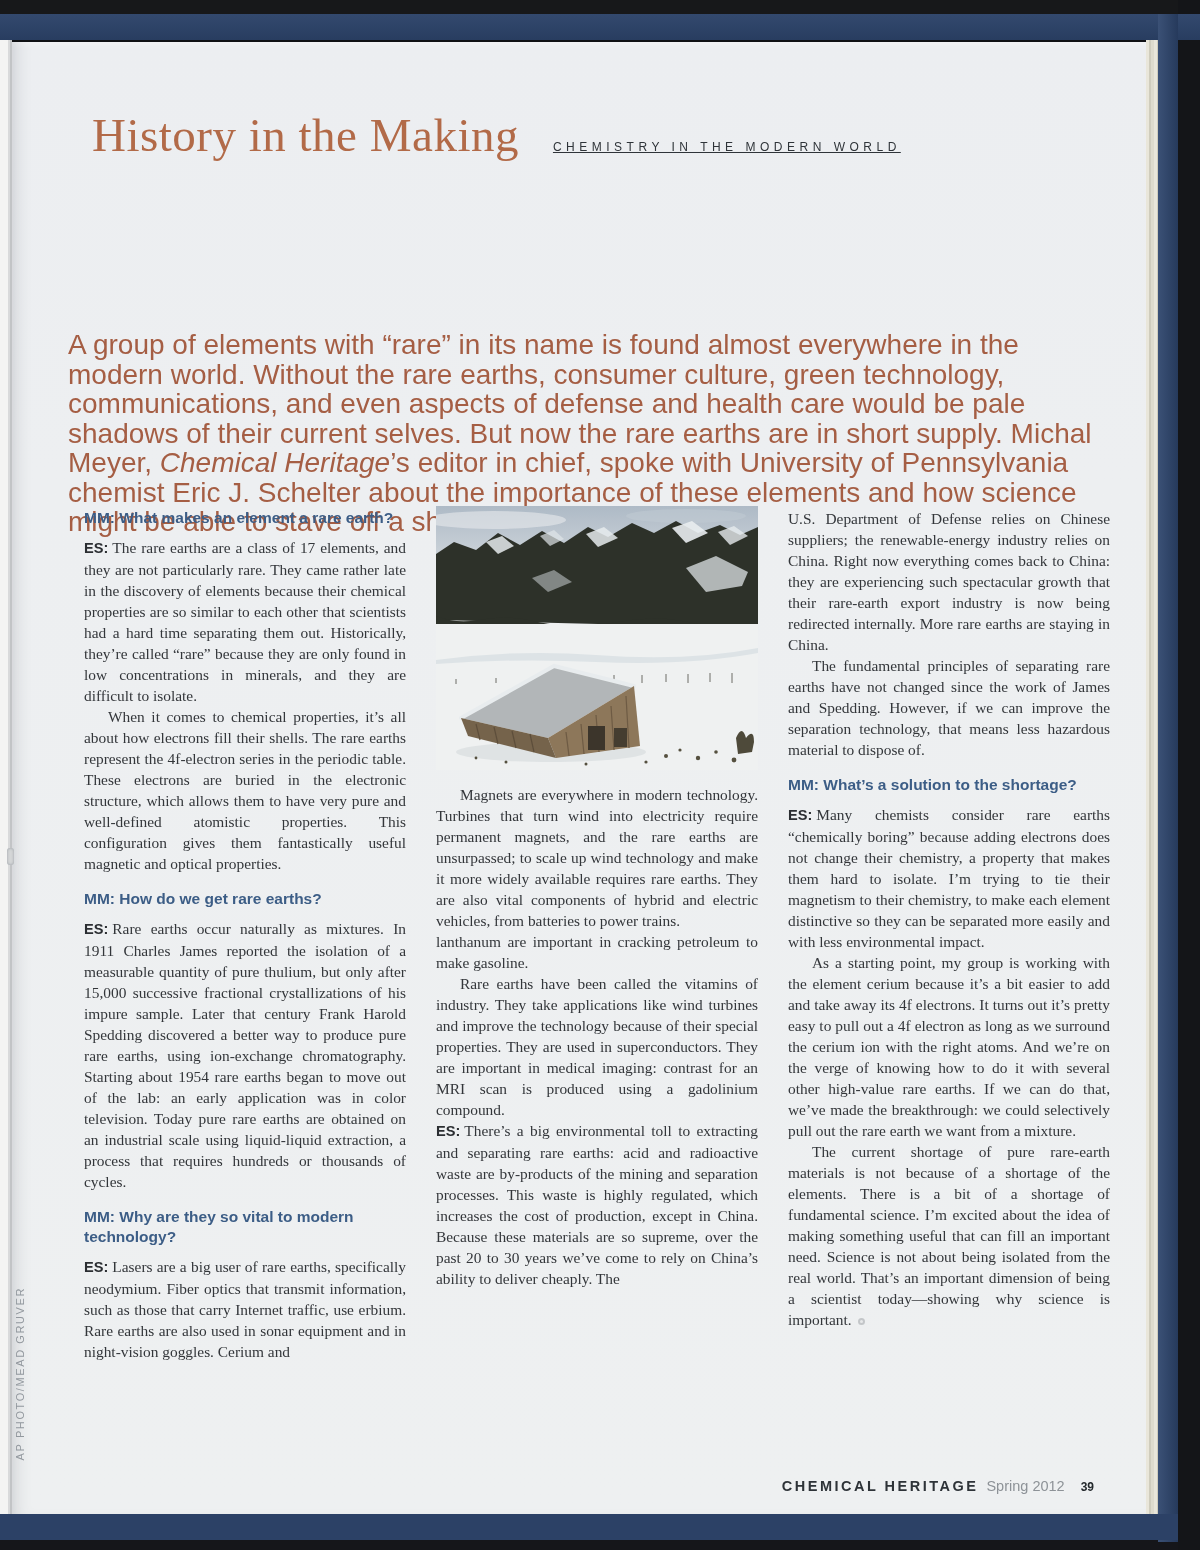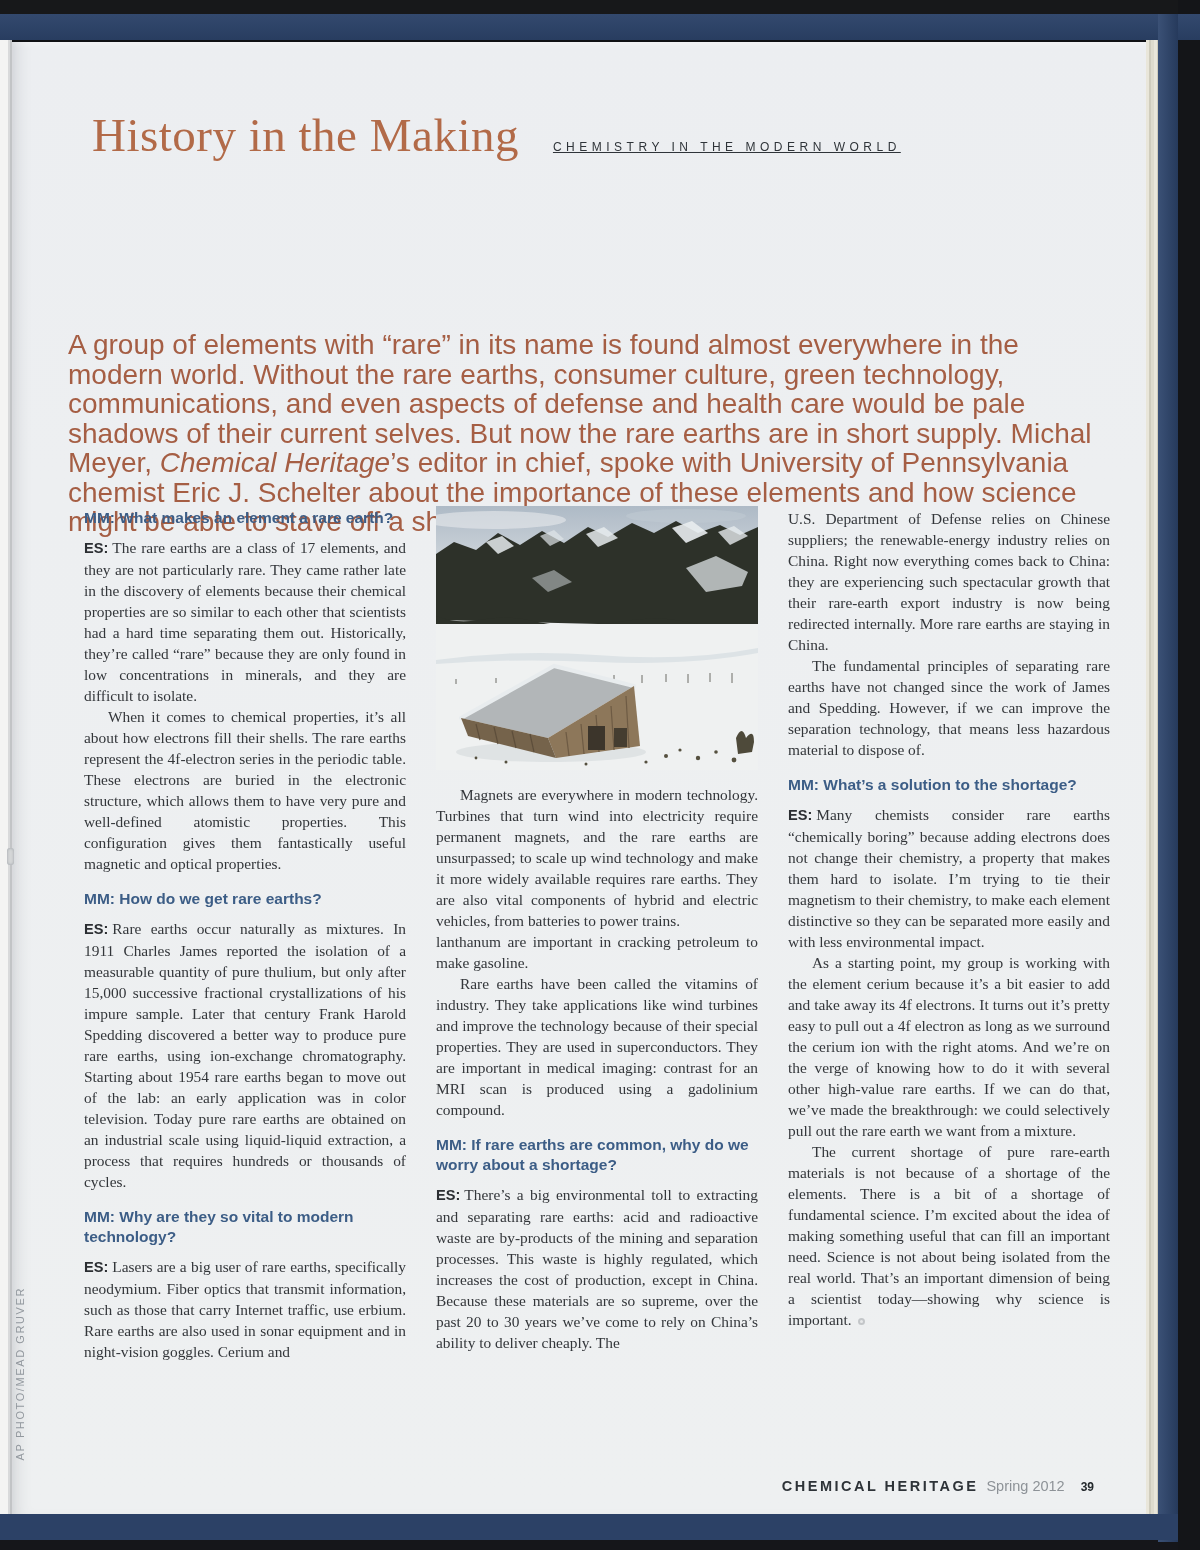--- a/index.html
+++ b/index.html
@@ -182,21 +182,20 @@
               <circle cx="40" cy="252" r="1.4"></circle>
                 <circle cx="150" cy="258" r="1.5"></circle>
             </g>
             <path d="M300,232 q6,-14 10,0 q8,-10 8,4 l-2,10 l-14,2 z" fill="#4e4a3a"></path>
           </svg>
         </figure>
         <div>
             <p class="block para indent"><span>Magnets are everywhere in modern technology. Turbines that turn wind into electricity require permanent magnets, and the rare earths are unsurpassed; to scale up wind technology and make it more widely available requires rare earths. They are also vital components of hybrid and electric vehicles, from batteries to power trains.</span></p>
             <p class="block para"><span>lanthanum are important in cracking petroleum to make gasoline.</span></p>
             <p class="block para indent"><span>Rare earths have been called the vitamins of industry. They take applications like wind turbines and improve the technology because of their special properties. They are used in superconductors. They are important in medical imaging: contrast for an MRI scan is produced using a gadolinium compound.</span></p>
-            <p class="block question"><span>MM: If rare earths are common, why do we worry about a shortage?</span></p>
             <p class="block answer"><b class="prefix">ES:</b><span>There’s a big environmental toll to extracting and separating rare earths: acid and radioactive waste are by-products of the mining and separation processes. This waste is highly regulated, which increases the cost of production, except in China. Because these materials are so supreme, over the past 20 to 30 years we’ve come to rely on China’s ability to deliver cheaply. The</span></p>
           </div>
       </div>
 
       <div class="col">
           <p class="block para"><span>U.S. Department of Defense relies on Chinese suppliers; the renewable-energy industry relies on China. Right now everything comes back to China: they are experiencing such spectacular growth that their rare-earth export industry is now being redirected internally. More rare earths are staying in China.</span></p>
           <p class="block para indent"><span>The fundamental principles of separating rare earths have not changed since the work of James and Spedding. However, if we can improve the separation technology, that means less hazardous material to dispose of.</span></p>
           <p class="block question"><span>MM: What’s a solution to the shortage?</span></p>
           <p class="block answer"><b class="prefix">ES:</b><span>Many chemists consider rare earths “chemically boring” because adding electrons does not change their chemistry, a property that makes them hard to isolate. I’m trying to tie their magnetism to their chemistry, to make each element distinctive so they can be separated more easily and with less environmental impact.</span></p>
           <p class="block para indent"><span>As a starting point, my group is working with the element cerium because it’s a bit easier to add and take away its 4f electrons. It turns out it’s pretty easy to pull out a 4f electron as long as we surround the cerium ion with the right atoms. And we’re on the verge of knowing how to do it with several other high-value rare earths. If we can do that, we’ve made the breakthrough: we could selectively pull out the rare earth we want from a mixture.</span></p>

